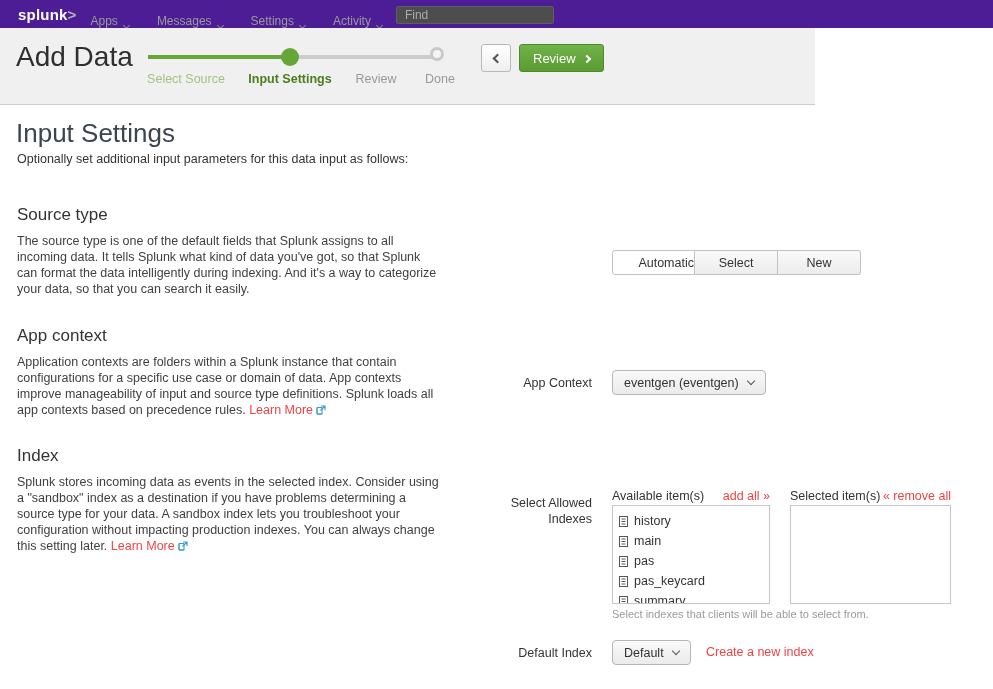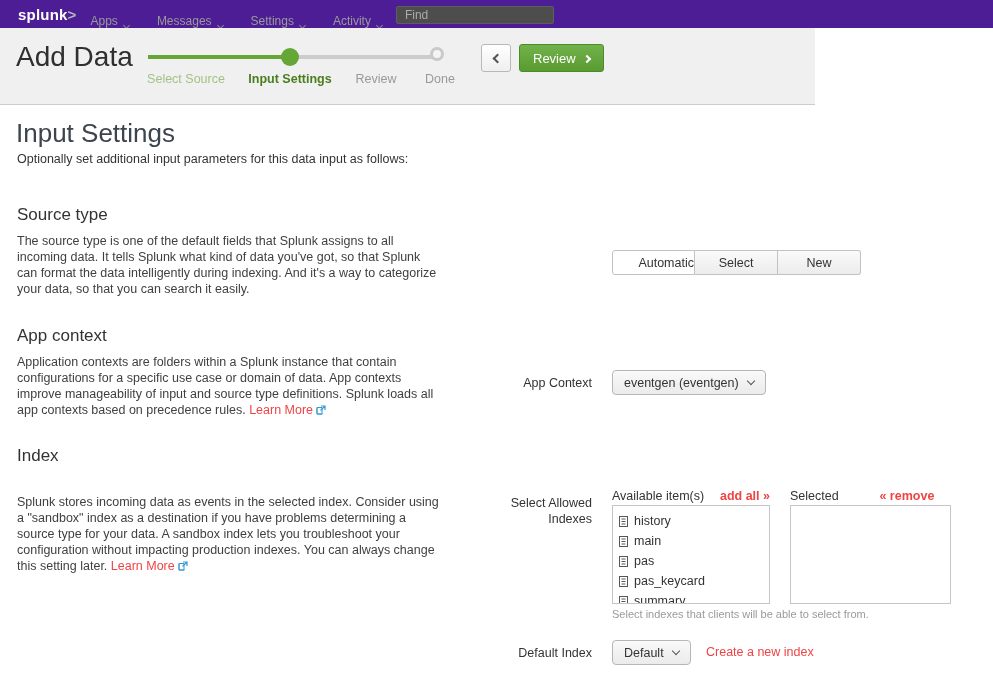--- a/index.html
+++ b/index.html
@@ -75,21 +75,21 @@
 
   .dropdown { position:absolute; height:25px; padding:0 11px; border:1px solid #b6b6b6; border-radius:4px;
               background:linear-gradient(#f9f9f9,#ebebeb); font-size:12.5px; color:#333; font-family:inherit;
               display:flex; align-items:center; gap:9px; cursor:pointer; }
   .dd-caret { width:6px; height:6px; border-right:1.5px solid #555; border-bottom:1.5px solid #555;
               transform:rotate(45deg); margin-top:-3px; }
 
   
   .list-header { position:absolute; top:384px; display:flex; justify-content:space-between;
                  align-items:baseline; font-size:12.5px; color:#333; }
-  .list-header .link { font-size:12.5px;font-weight:bold; }
+  .list-header .link { font-size:12.5px; }
   .listbox { position:absolute; top:400px; height:99px; border:1px solid #c5c5c5; background:#fff;
              padding:5px 6px; overflow:auto; }
   .list-item { display:flex; align-items:center; gap:6px; height:20px; font-size:12.5px; color:#333;
                cursor:pointer; white-space:nowrap; }
   .item-icon { display:inline-flex; }
   .list-hint { position:absolute; left:612px; top:503px; font-size:11px; color:#9a9a9a; }
 </style>
 </head>
 <body>
 
@@ -163,21 +163,21 @@
             <path d="M5 1h4v4 M9 1L4.5 5.5" fill="none" stroke="#379bd2" stroke-width="1.2"></path>
           </svg></span>
     </p>
     <div class="field-label" style="top:270px">App Context</div>
     <button class="dropdown" style="left:612px; top:265px">
       <span>eventgen (eventgen)</span>
       <span class="dd-caret"></span>
     </button>
 
     <h3 class="section-heading" style="top:341px">Index</h3>
-    <p class="section-desc" style="top:389px">
+    <p class="section-desc" style="top:369px">
       <span>Splunk stores incoming data as events in the selected index. Consider using a "sandbox" index as a destination if you have problems determining a source type for your data. A sandbox index lets you troubleshoot your configuration without impacting production indexes. You can always change this setting later.</span>
       <a class="link">Learn More</a><span class="ext-icon"><svg width="10" height="10" viewBox="0 0 10 10">
             <path d="M1 2.5h5v6.5H1z M1 2.5V9h5.5" fill="none" stroke="#379bd2" stroke-width="1"></path>
             <path d="M5 1h4v4 M9 1L4.5 5.5" fill="none" stroke="#379bd2" stroke-width="1.2"></path>
           </svg></span>
     </p>
 
     <div class="field-label" style="top:390px">Select Allowed Indexes</div>
 
     <div class="list-header" style="left:612px; width:158px">

